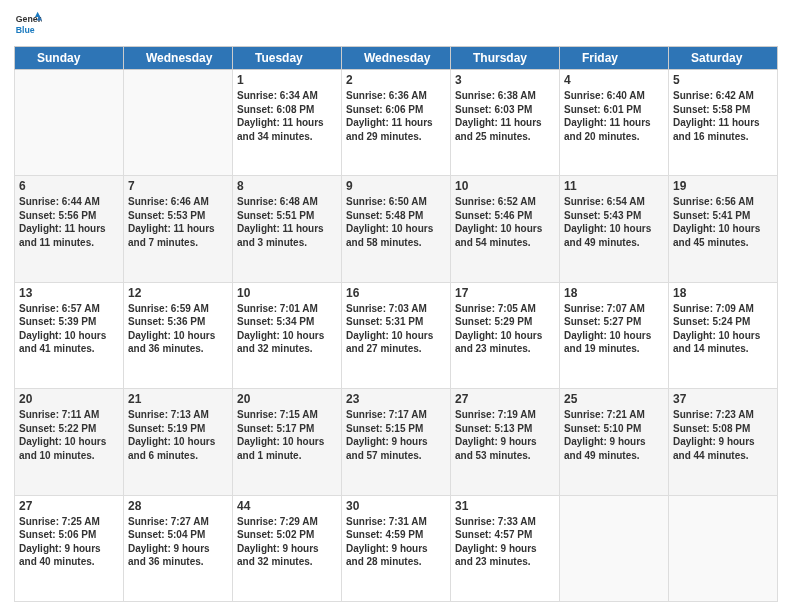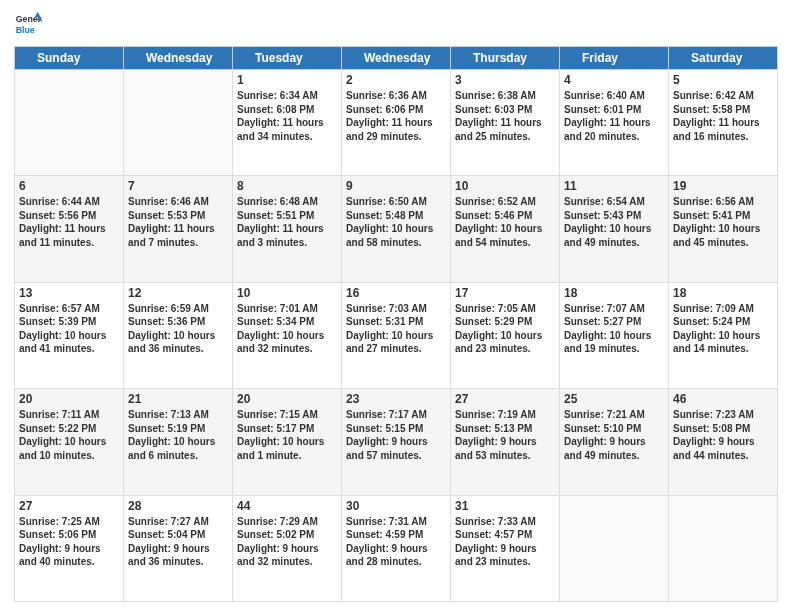--- a/index.html
+++ b/index.html
@@ -228,21 +228,21 @@
           </td>
           <td>
             <span class="day-num">27</span>
             <div class="cell-text">Sunrise: 7:19 AM<br>Sunset: 5:13 PM<br>Daylight: 9 hours and 53 minutes.</div>
           </td>
           <td>
             <span class="day-num">25</span>
             <div class="cell-text">Sunrise: 7:21 AM<br>Sunset: 5:10 PM<br>Daylight: 9 hours and 49 minutes.</div>
           </td>
           <td>
-            <span class="day-num">46</span>
+            <span class="day-num">37</span>
             <div class="cell-text">Sunrise: 7:23 AM<br>Sunset: 5:08 PM<br>Daylight: 9 hours and 44 minutes.</div>
           </td>
         </tr>
         <tr>
           <td>
             <span class="day-num">27</span>
             <div class="cell-text">Sunrise: 7:25 AM<br>Sunset: 5:06 PM<br>Daylight: 9 hours and 40 minutes.</div>
           </td>
           <td>
             <span class="day-num">28</span>

